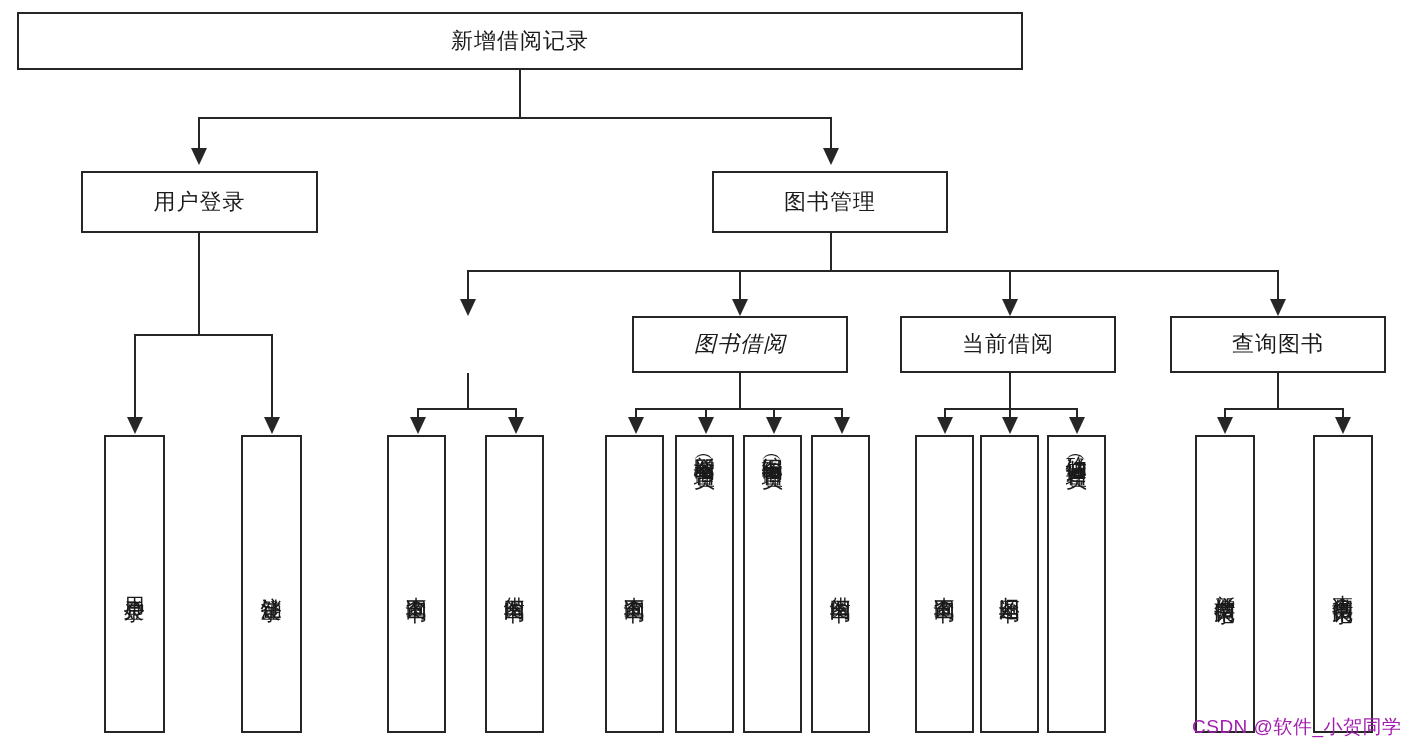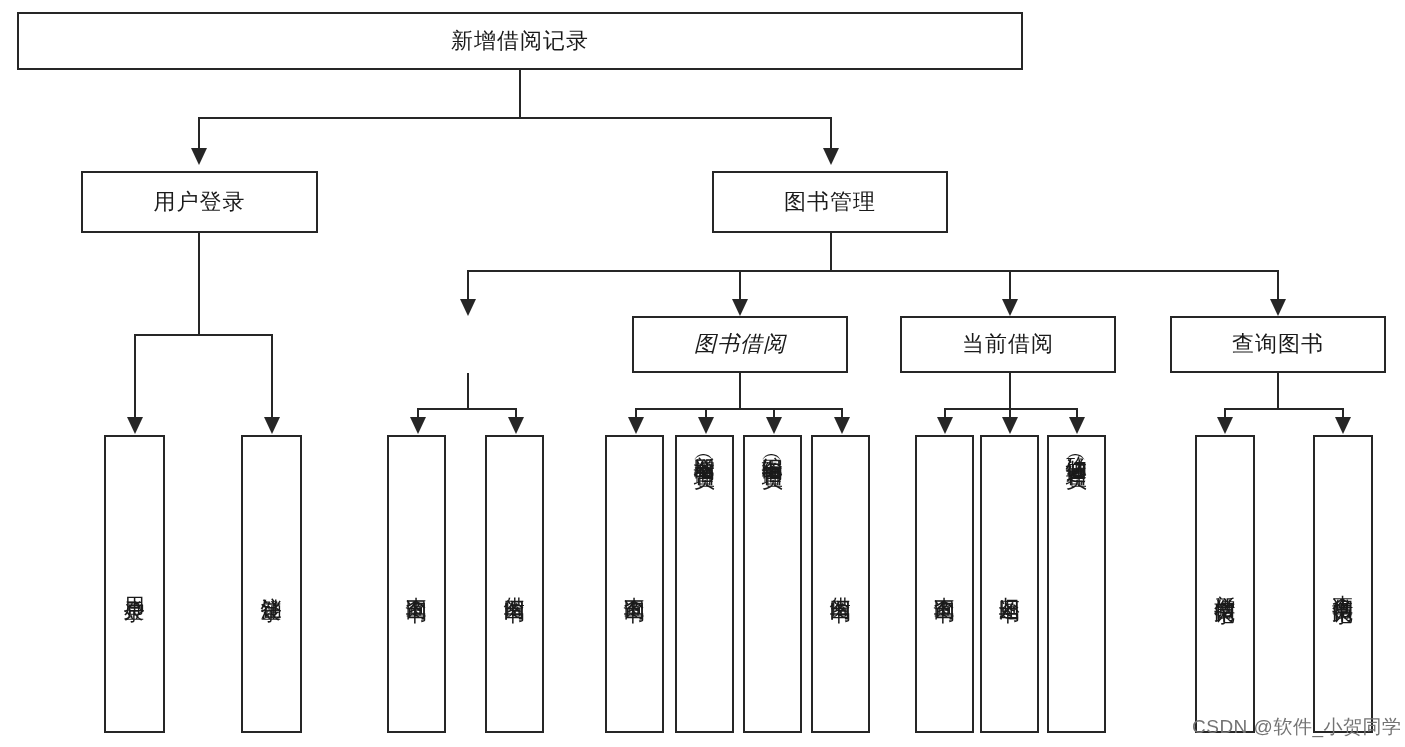--- a/index.html
+++ b/index.html
@@ -72,21 +72,21 @@
     position: absolute;
     width: 0;
     height: 0;
     border-left: 8px solid transparent;
     border-right: 8px solid transparent;
     border-top: 17px solid #262626;
   }
   .watermark {
     position: absolute;
     font-size: 19px;
-    color: #737373;
+    color: #a21caf;
     white-space: nowrap;
     letter-spacing: 0.5px;
   }
 </style>
 </head>
 <body>
 
 <div id="canvas">
 
   <div class="node" style="left:17px; top:12px; width:1006px; height:58px;">

